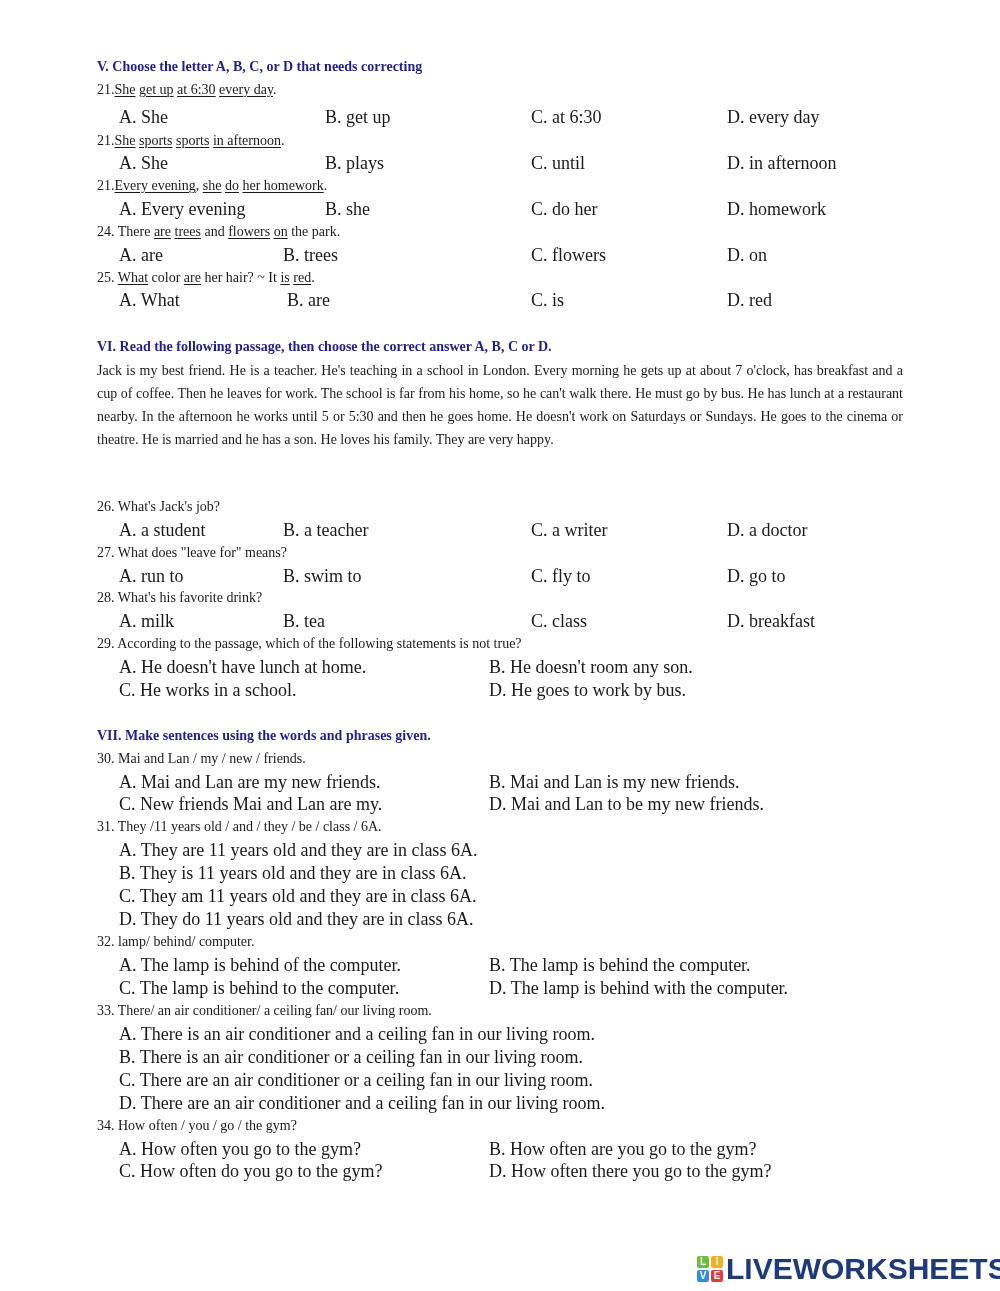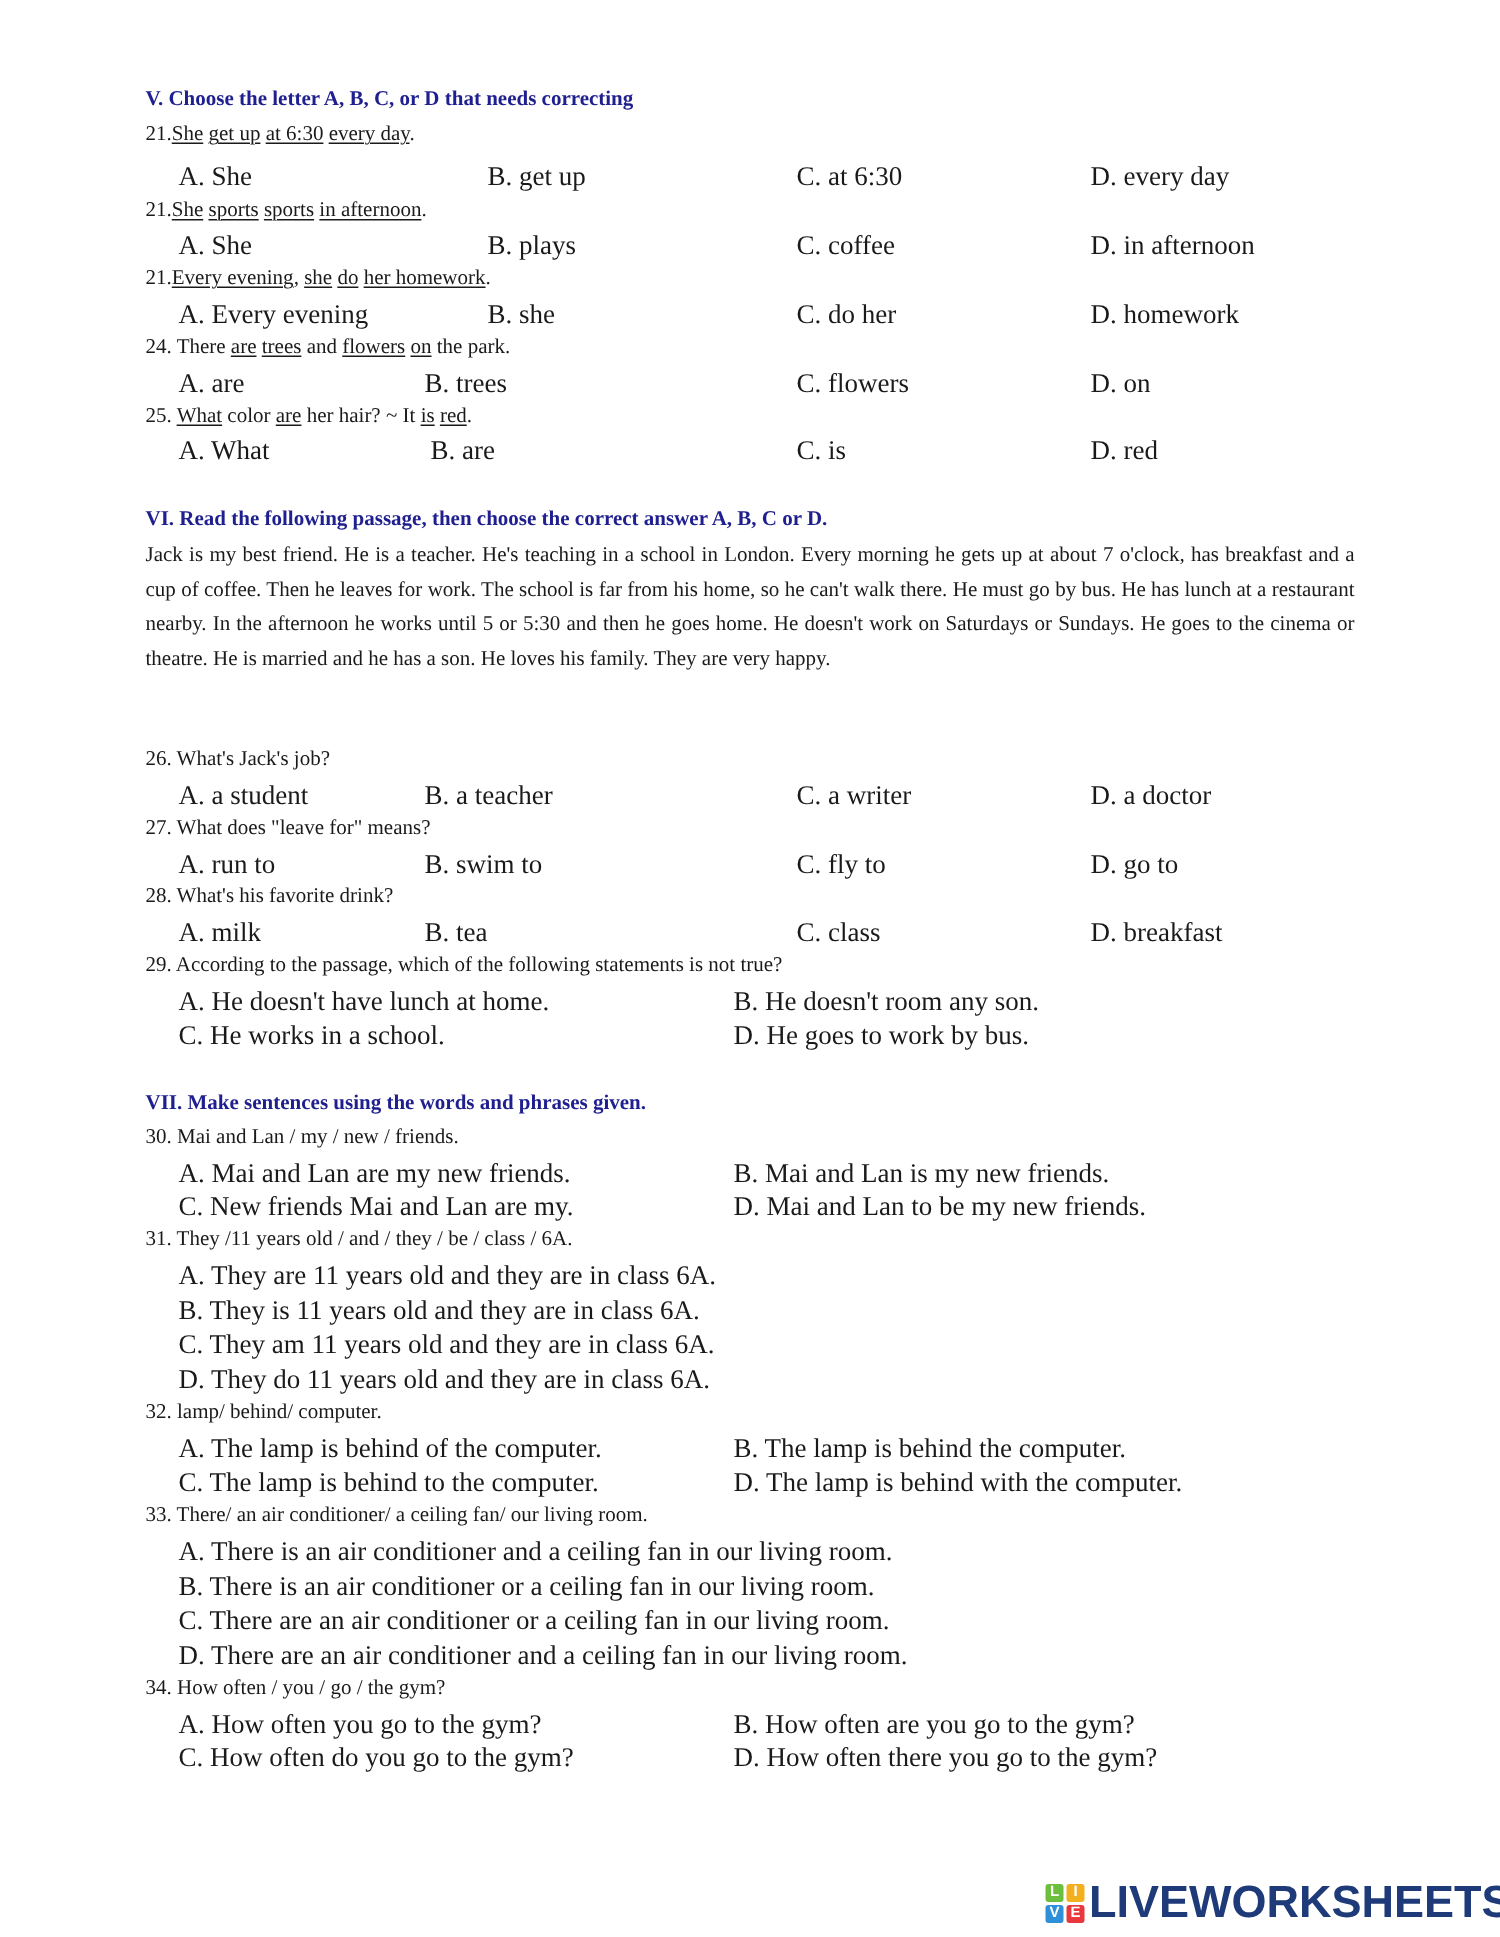--- a/index.html
+++ b/index.html
@@ -31,21 +31,21 @@
   <div class="opt" style="top:50px;left:22px">A. She</div>
   <div class="opt" style="top:50px;left:228px">B. get up</div>
   <div class="opt" style="top:50px;left:434px">C. at 6:30</div>
   <div class="opt" style="top:50px;left:630px">D. every day</div>
 
   <div class="line" style="top:74px">
     <span>21.</span><span class="u">She</span><span style="white-space:pre"> </span><span class="u">sports</span><span style="white-space:pre"> </span><span class="u">sports</span><span style="white-space:pre"> </span><span class="u">in afternoon</span><span>.</span>
   </div>
   <div class="opt" style="top:96px;left:22px">A. She</div>
   <div class="opt" style="top:96px;left:228px">B. plays</div>
-  <div class="opt" style="top:96px;left:434px">C. coffee</div>
+  <div class="opt" style="top:96px;left:434px">C. until</div>
   <div class="opt" style="top:96px;left:630px">D. in afternoon</div>
 
   <div class="line" style="top:119px">
     <span>21.</span><span class="u">Every evening</span><span style="white-space:pre">, </span><span class="u">she</span><span style="white-space:pre"> </span><span class="u">do</span><span style="white-space:pre"> </span><span class="u">her homework</span><span>.</span>
   </div>
   <div class="opt" style="top:142px;left:22px">A. Every evening</div>
   <div class="opt" style="top:142px;left:228px">B. she</div>
   <div class="opt" style="top:142px;left:434px">C. do her</div>
   <div class="opt" style="top:142px;left:630px">D. homework</div>
 

